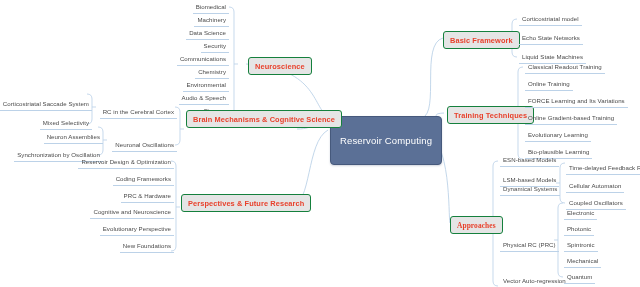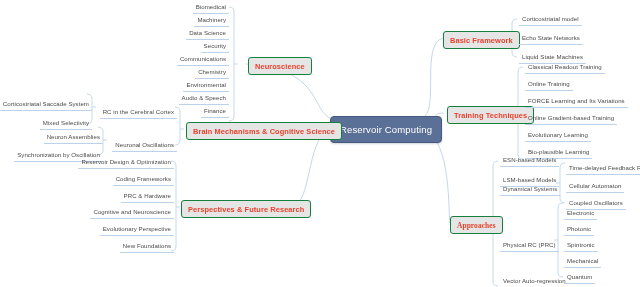--- a/index.html
+++ b/index.html
@@ -14,21 +14,21 @@
 
   
   .root{
     position:absolute;
     background:#5b7096;
     border:1px solid #46597c;
     border-radius:4px;
     color:#ffffff;
     font-size:9.5px;
     letter-spacing:.15px;
-    padding:7px 9px;
+    padding:18px 9px;
     white-space:nowrap;
     box-shadow:0 1px 2px rgba(70,89,124,.25);
   }
 
   
   .branch{
     position:absolute;
     background:#e5e5e5;
     border:1px solid #15803d;
     border-radius:3px;
@@ -154,31 +154,31 @@
   <div class="leaf r" style="right:411px;top:2px;">Biomedical</div>
   <div class="leaf r" style="right:411px;top:15px;">Machinery</div>
   <div class="leaf r" style="right:411px;top:28px;">Data Science</div>
   <div class="leaf r" style="right:411px;top:41px;">Security</div>
   <div class="leaf r" style="right:411px;top:54px;">Communications</div>
   <div class="leaf r" style="right:411px;top:67px;">Chemistry</div>
   <div class="leaf r" style="right:411px;top:80px;">Environmental</div>
   <div class="leaf r" style="right:411px;top:93px;">Audio &amp; Speech</div>
   <div class="leaf r" style="right:411px;top:106px;">Finance</div>
 
-  <div class="branch" style="left:186px;top:122px;">Brain Mechanisms &amp; Cognitive Science</div>
+  <div class="branch" style="left:186px;top:110px;">Brain Mechanisms &amp; Cognitive Science</div>
 
   <div class="leaf r" style="right:463px;top:107px;">RC in the Cerebral Cortex</div>
   <div class="leaf r" style="right:463px;top:140px;">Neuronal Oscillations</div>
 
   <div class="leaf r" style="right:548px;top:99px;">Corticostriatal Saccade System</div>
   <div class="leaf r" style="right:548px;top:118px;">Mixed Selectivity</div>
   <div class="leaf r" style="right:537px;top:132px;">Neuron Assemblies</div>
   <div class="leaf r" style="right:537px;top:150px;">Synchronization by Oscillation</div>
 
-  <div class="branch" style="left:181px;top:200px;">Perspectives &amp; Future Research</div>
+  <div class="branch" style="left:181px;top:194px;">Perspectives &amp; Future Research</div>
 
   <div class="leaf r" style="right:466px;top:157px;">Reservoir Design &amp; Optimization</div>
   <div class="leaf r" style="right:466px;top:174px;">Coding Frameworks</div>
   <div class="leaf r" style="right:466px;top:191px;">PRC &amp; Hardware</div>
   <div class="leaf r" style="right:466px;top:207px;">Cognitive and Neuroscience</div>
   <div class="leaf r" style="right:466px;top:224px;">Evolutionary Perspective</div>
   <div class="leaf r" style="right:466px;top:241px;">New Foundations</div>
 
 </div>
 

